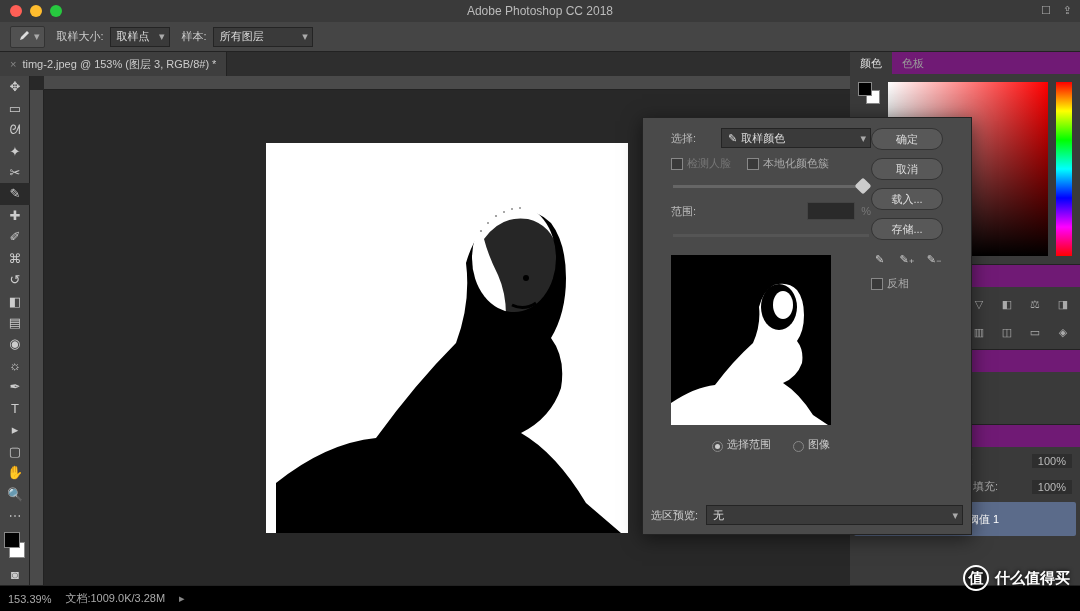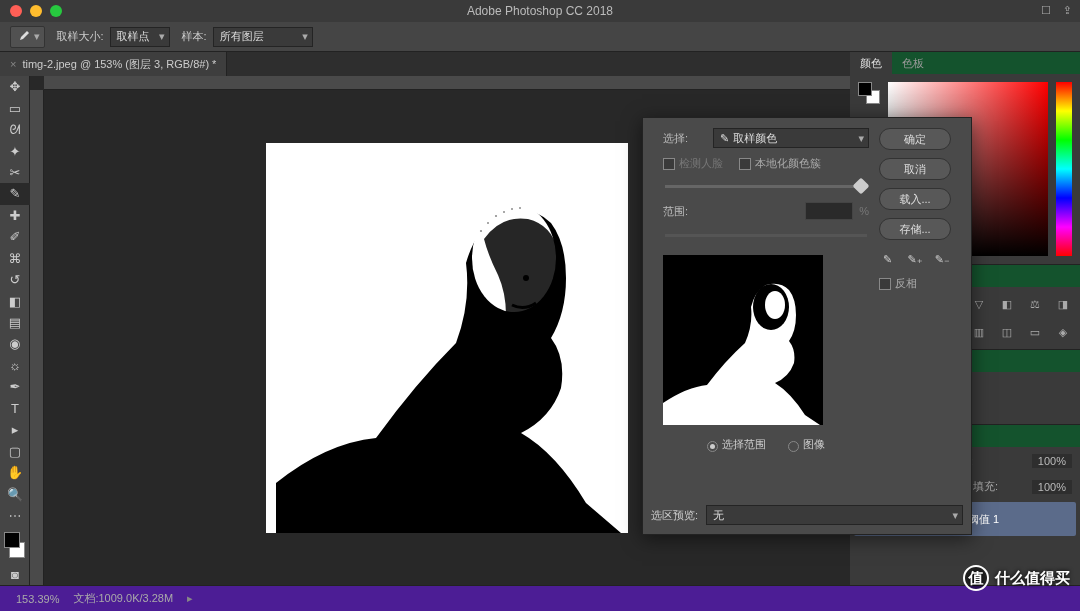--- a/index.html
+++ b/index.html
@@ -26,40 +26,40 @@
   .doc{width:362px;height:390px;background:#fff;position:relative;overflow:hidden}
   .toolbar{position:absolute;left:0;top:76px;bottom:26px;width:30px;background:#454545;display:flex;flex-direction:column;border-right:1px solid #222}
   .toolbar .t{width:30px;height:22px;display:flex;align-items:center;justify-content:center;color:#ccc;font-size:13px}
   .toolbar .t.sel{background:#2a2a2a}
   .toolbar .swatch{margin:6px 4px;position:relative;height:26px}
   .swatch .fg{position:absolute;width:16px;height:16px;background:#000;border:1px solid #888;top:0;left:0}
   .swatch .bg{position:absolute;width:16px;height:16px;background:#fff;border:1px solid #888;bottom:0;right:0}
   .right{position:absolute;right:0;top:52px;bottom:0;width:230px;background:#3a3a3a;display:flex;flex-direction:column}
   .riconcol{position:absolute;right:200px;top:70px;width:24px;display:flex;flex-direction:column;gap:10px;align-items:center;color:#aaa}
   .panel{border-bottom:1px solid #222}
-  .ptabs{display:flex;background:#14532d;height:22px;align-items:center}
+  .ptabs{display:flex;background:#701a75;height:22px;align-items:center}
   .ptab{padding:0 10px;color:#999;height:100%;display:flex;align-items:center}
   .ptab.act{background:#3a3a3a;color:#ddd}
   .colorpanel-body{height:190px;padding:8px;display:flex;gap:8px;align-items:stretch}
   .minisw{position:relative;width:22px;height:22px}
   .minisw .fg{position:absolute;width:14px;height:14px;background:#000;border:1px solid #888;top:0;left:0}
   .minisw .bg{position:absolute;width:14px;height:14px;background:#fff;border:1px solid #888;bottom:0;right:0}
   .satgrad{flex:1;background:linear-gradient(to right,#fff,#ff0000);position:relative}
   .satgrad:before{content:"";position:absolute;inset:0;background:linear-gradient(to top,#000,rgba(0,0,0,0))}
   .huebar{width:16px;background:linear-gradient(to bottom,#ff0000,#ffff00,#00ff00,#00ffff,#0000ff,#ff00ff,#ff0000)}
   .adjicons{display:flex;flex-wrap:wrap;gap:10px;padding:8px;color:#aaa}
   .adjicons span{width:18px;height:18px;display:inline-flex;align-items:center;justify-content:center}
   .proprow{display:flex;align-items:center;gap:8px;padding:4px 8px;color:#aaa}
   .proprow .val{margin-left:auto;background:#2e2e2e;padding:1px 6px;color:#bbb}
   .layerrow{display:flex;align-items:center;height:34px;background:#5b6b8a;margin:4px;border-radius:2px}
   .layerrow .thumb{width:28px;height:28px;background:#fff;margin:0 6px}
-  .statusbar{position:absolute;left:0;right:0;bottom:0;height:26px;background:#4c1d95;display:flex;align-items:center;padding:0 16px;gap:14px;color:#aaa;font-size:11px;border-top:1px solid #222}
+  .statusbar{position:absolute;left:0;right:0;bottom:0;height:26px;background:#000000;display:flex;align-items:center;padding:0 8px;gap:14px;color:#aaa;font-size:11px;border-top:1px solid #222}
   .dialog{position:absolute;top:117px;left:642px;width:330px;height:418px;background:#4a4a4a;border:1px solid #222;box-shadow:0 4px 18px rgba(0,0,0,.5);display:flex;flex-direction:column}
   .dialog .dt{height:24px;background:#565656;display:flex;align-items:center;justify-content:center;color:#ddd;font-size:12px}
-  .dbody{flex:1;padding:10px 20px;display:flex;gap:10px}
+  .dbody{flex:1;padding:10px 28px;display:flex;}
   .dleft{flex:1;display:flex;flex-direction:column;gap:8px}
   .dright{width:72px;display:flex;flex-direction:column;gap:8px;align-items:stretch}
   .pbtn{background:#585858;border:1px solid #333;border-radius:12px;height:22px;display:flex;align-items:center;justify-content:center;color:#ddd;font-size:11px}
   .pbtn.pill{border-radius:12px}
   .pillrow{display:flex;gap:6px;align-items:center}
   .pillrow .lbl{color:#bbb;width:44px}
   .selwide{flex:1}
   .chk{display:flex;align-items:center;gap:4px;color:#aaa}
   .chk input{appearance:none;width:12px;height:12px;border:1px solid #888;background:#3a3a3a}
   .slider{height:3px;background:#666;position:relative;margin:6px 2px}

